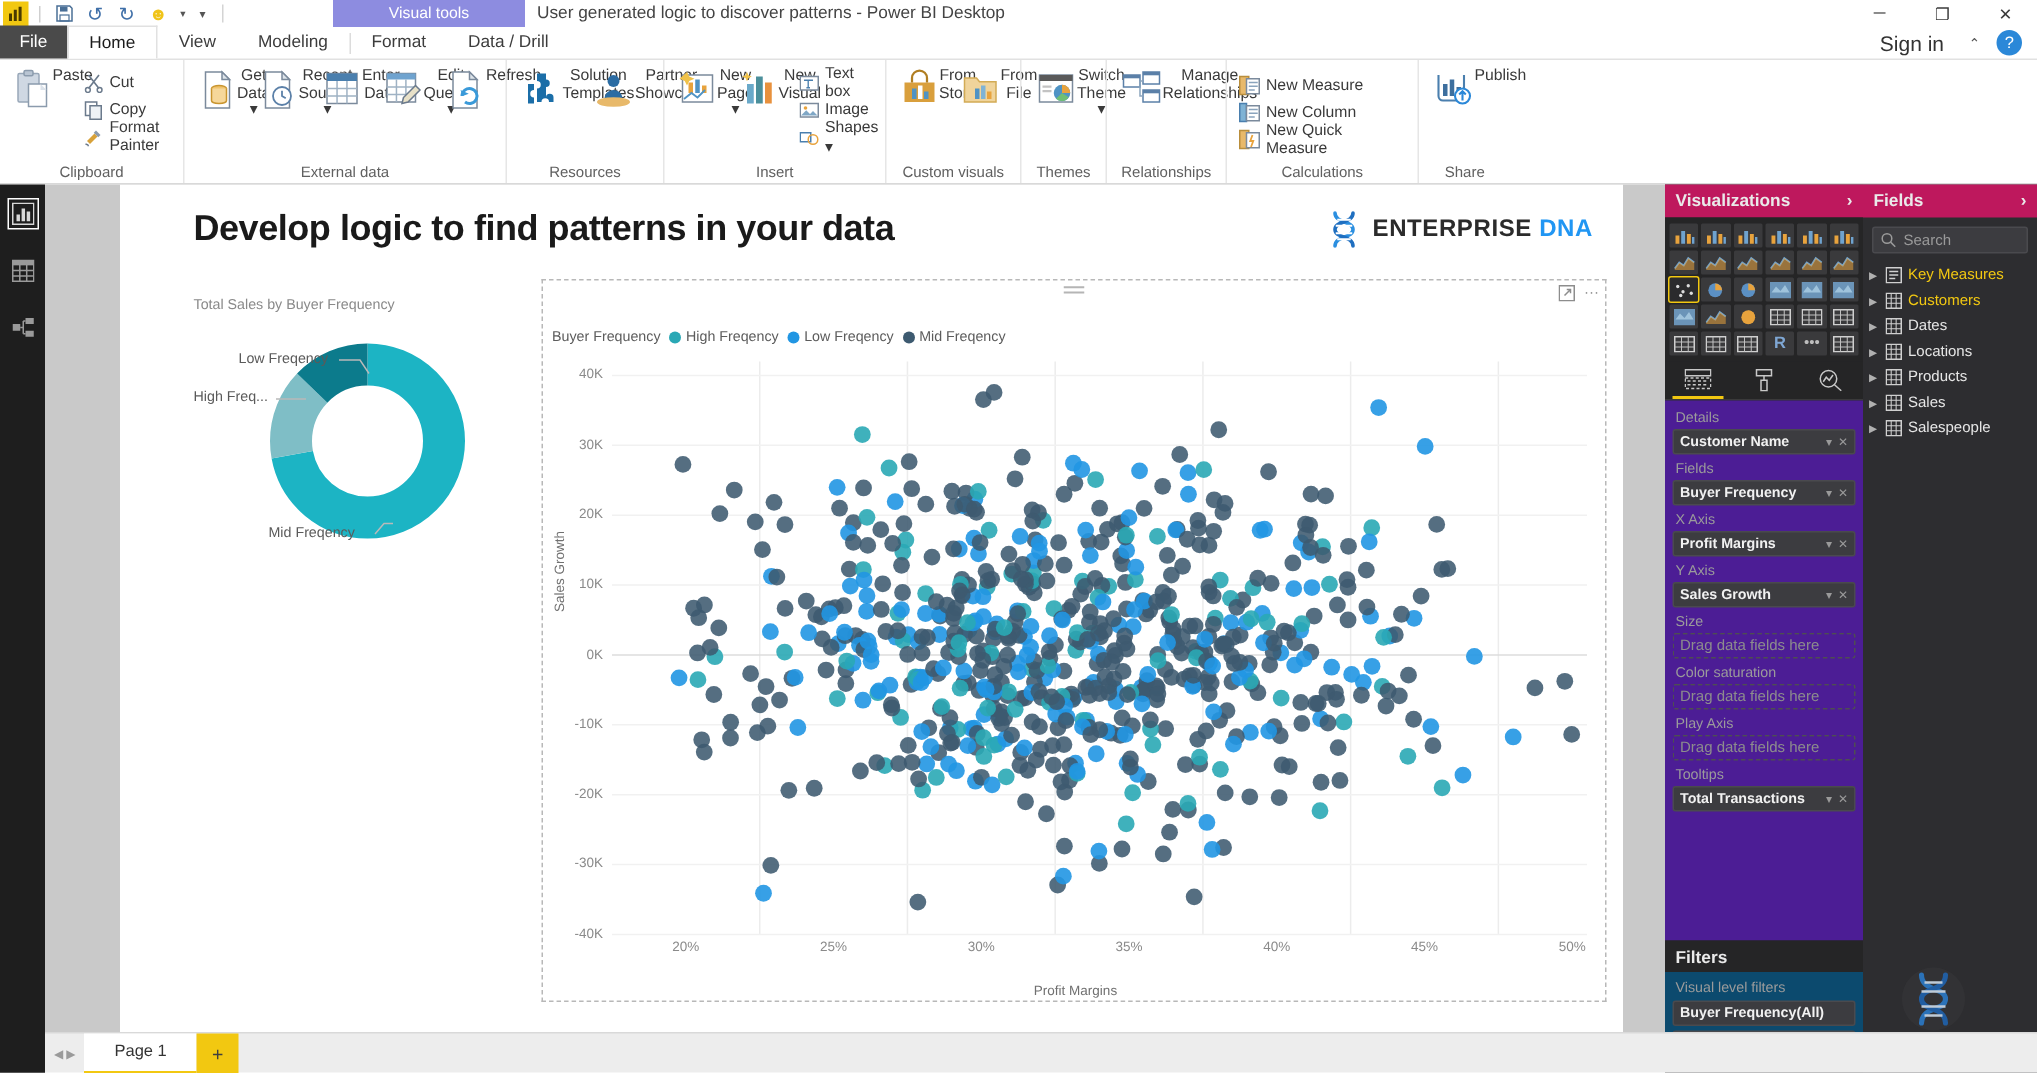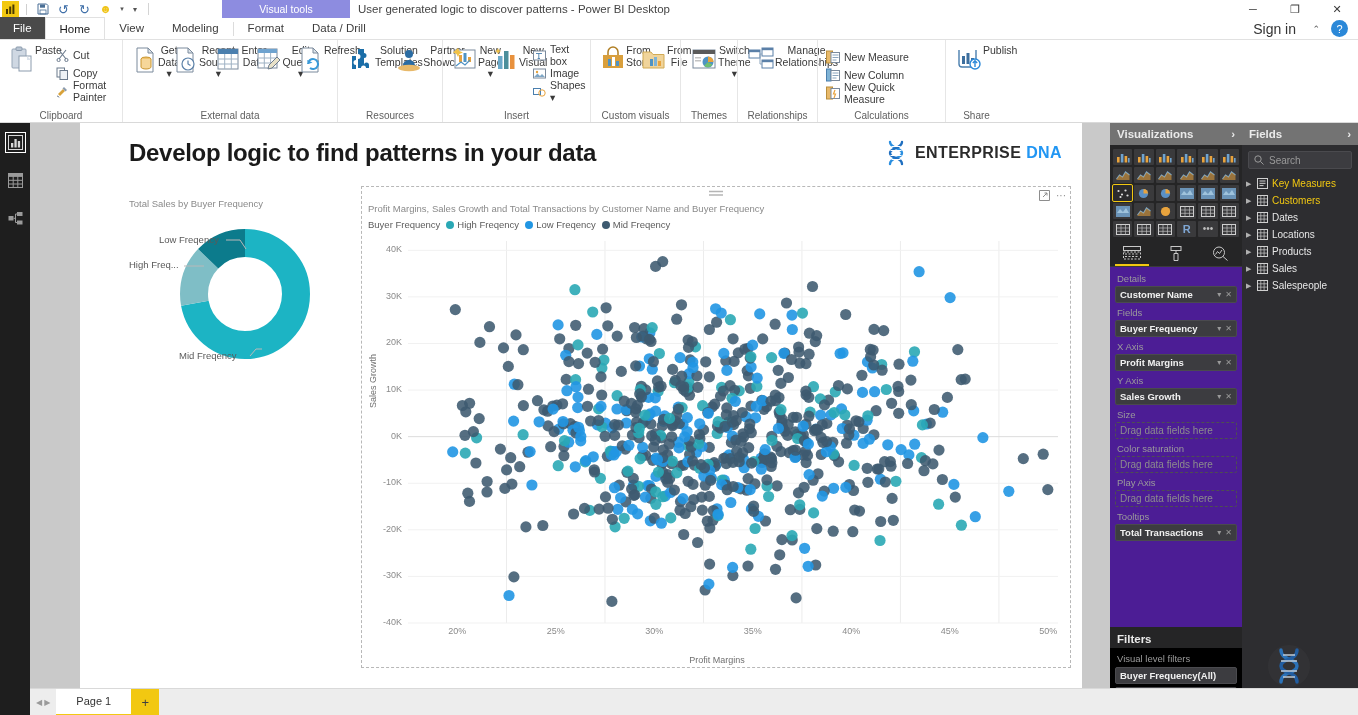--- a/index.html
+++ b/index.html
@@ -161,21 +161,21 @@
   .xtick { position:absolute; top: 0; font-size:9px; color:#8a8a8a; text-align:center; width:36px; }
 
   
   .vizpane {
     position:absolute; top:123px; left:1110px; width: 132px; height: 592px;
     background: #252526; color:#d6d6d6;
   }
   .pane-hdr {
     height: 22px; display:flex; align-items:center; justify-content:space-between;
     padding: 0 7px; font-size: 11.5px; font-weight: bold; color:#eaeaea;
-    background:#737373;
+    background:#be185d;
   }
   .viz-grid {
     padding: 4px 3px; display:grid; grid-template-columns: repeat(6, 1fr); gap: 2px;
     background:#252526;
   }
   .viz-ico {
     height: 16px; display:flex; align-items:center;justify-content:center;
     background:#3a3a3c; border-radius:1px;
   }
   .viz-ico.sel { outline: 1.5px solid #f2c811; background:#2b2b2d;}
@@ -191,21 +191,21 @@
     background:#3c3c40; border:1px solid #4a4a4e; border-radius:2px;
     height: 17px; display:flex; align-items:center; padding: 0 4px;
     font-size: 9.5px; color:#f1f1f1; font-weight:bold; justify-content:space-between;
   }
   .well-pill .actions { display:flex; gap:4px; color:#9a9a9a; font-size:8px; font-weight:normal;}
   .well-drop {
     border:1px dashed #4e4e52; border-radius:2px; height: 17px;
     display:flex; align-items:center; padding:0 4px; font-size:10px; color:#8d8d8d;
   }
   .filters-hdr { padding: 6px 7px 3px 7px; font-size:11.5px;font-weight:bold;color:#eaeaea;background:#252526;}
-  .filters-body{ background:#000000; padding: 2px 5px;}
+  .filters-body{ background:#0c4a6e; padding: 2px 5px;}
   .filter-sub { font-size:9.5px;color:#9b9b9b;padding:3px 2px;}
   .filter-pill {
     background:#3c3c40; border:1px solid #4a4a4e;border-radius:2px;height:17px;
     display:flex;align-items:center;padding:0 4px;font-size:9.5px;color:#f1f1f1;font-weight:bold;
     margin-bottom:3px;
   }
 
   .fieldspane {
     position:absolute; top:123px; left:1242px; width: 116px; height: 592px;
     background:#2d2d30; color:#d6d6d6;
@@ -713,21 +713,20 @@
       <div class="vis-header">
         <span class="vis-hdr-icon">
           <svg width="11" height="11" viewBox="0 0 11 11">
               <path d="M0.5 0.5h10v10h-10z" fill="none" stroke="#8d8d8d"></path>
               <path d="M4 7L8 3M5.5 3H8v2.5" stroke="#8d8d8d" fill="none"></path>
             </svg>
         </span>
         <span class="vis-hdr-icon">···</span>
       </div>
 
-      <div class="vis-title">Profit Margins, Sales Growth and Total Transactions by Customer Name and Buyer Frequency</div>
 
       <div class="vis-legend">
         <span>Buyer Frequency</span>
         <span class="leg-item">
           <span class="leg-dot" style="background:#2aa8b5"></span>
           <span>High Freqency</span>
         </span>
         <span class="leg-item">
           <span class="leg-dot" style="background:#2196e3"></span>
           <span>Low Freqency</span>

